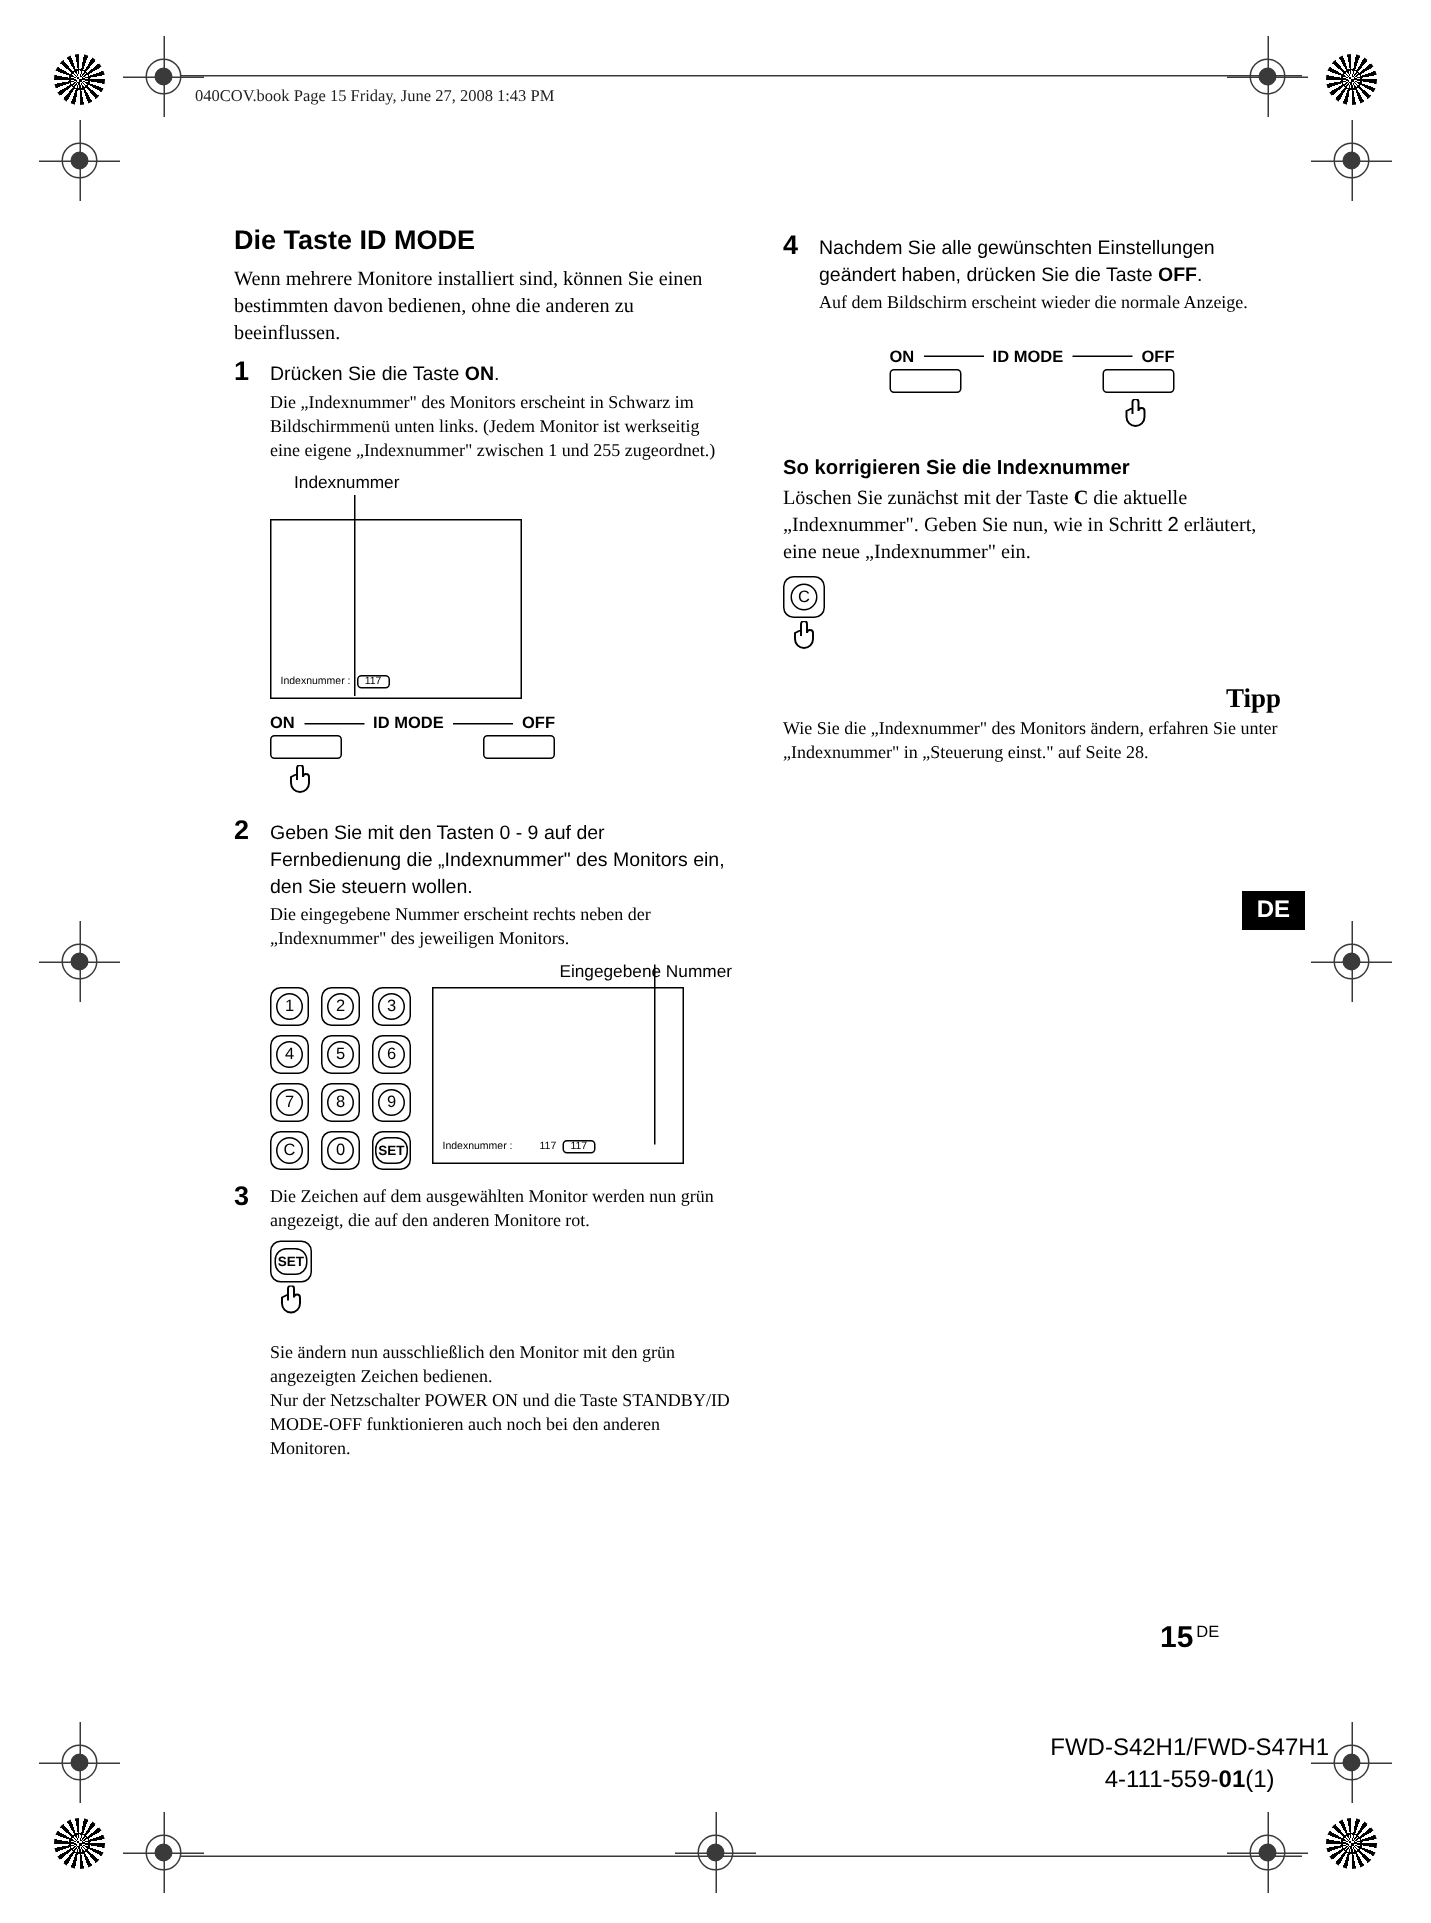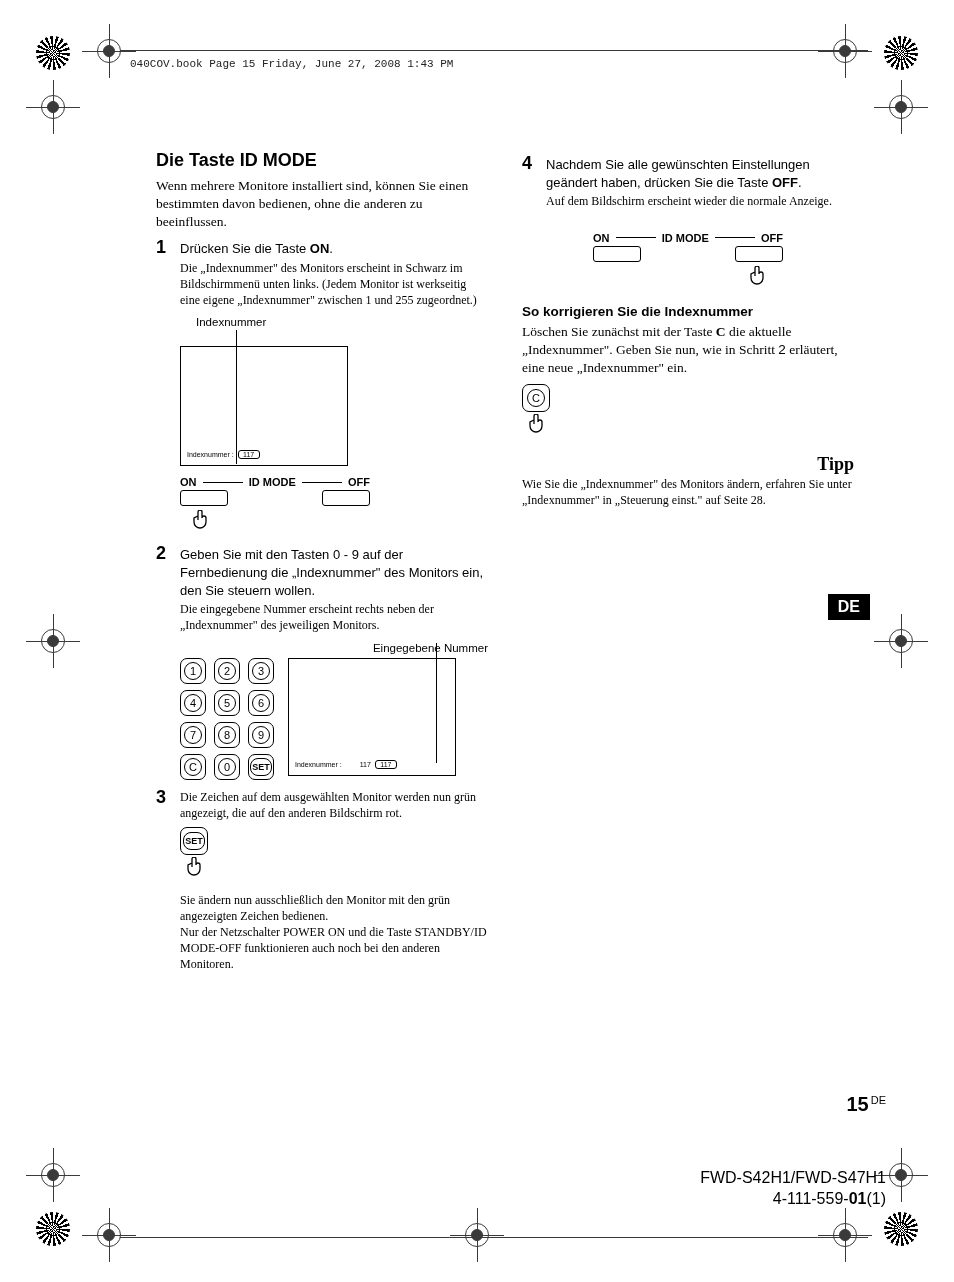--- a/index.html
+++ b/index.html
@@ -56,21 +56,21 @@
     right: 86px;
     height: 1px;
     background: #3a3a3a;
     bottom: 44px;
   }
   .header-text {
     position: absolute;
     top: 58px;
     left: 130px;
     font-size: 11px;
-    font-family: Liberation Mono, monospace;
+    font-family: Liberation Serif, serif;
     color: #222;
   }
 
   .page {
     position: absolute;
     left: 156px;
     top: 150px;
     width: 700px;
   }
   .cols {
@@ -243,22 +243,22 @@
     background: #000;
     color: #fff;
     font-family: Arial, Helvetica, sans-serif;
     font-weight: bold;
     font-size: 16px;
     padding: 4px 10px;
   }
   .footer {
     position: absolute;
     right: 68px;
-    bottom: 72px;
-    text-align: right;
+    bottom: 84px;
+    text-align: center;
   }
   .footer .pg {
     font-family: Arial, Helvetica, sans-serif;
     font-weight: bold;
     font-size: 20px;
   }
   .footer .pg sup {
     font-size: 11px;
     font-weight: normal;
     vertical-align: super;
@@ -474,21 +474,21 @@
           <div class="idx-box">
             <span>Indexnummer :</span>
             <span style="margin-left:14px;">117</span>
             <span class="val">117</span>
           </div>
         </div>
       </div>
 
       <div class="step">
         <div class="num">3</div>
-        <div class="body">Die Zeichen auf dem ausgewählten Monitor werden nun grün angezeigt, die auf den anderen Bildschirm rot.</div>
+        <div class="body">Die Zeichen auf dem ausgewählten Monitor werden nun grün angezeigt, die auf den anderen Monitore rot.</div>
         <div class="c-press">
           <div class="single-key oval">
               <div class="inner">SET</div>
             </div>
           <div class="hand-under">
             <svg width="24" height="24" viewBox="0 0 24 24">
                 <path d="M8 2 v8 M8 2 a2 2 0 0 1 4 0 v6 a2 2 0 0 1 4 0 v4 a6 6 0 0 1 -12 0 v-4 l4 -2" fill="none" stroke="#000" stroke-width="1.3"></path>
               </svg>
           </div>
         </div>

